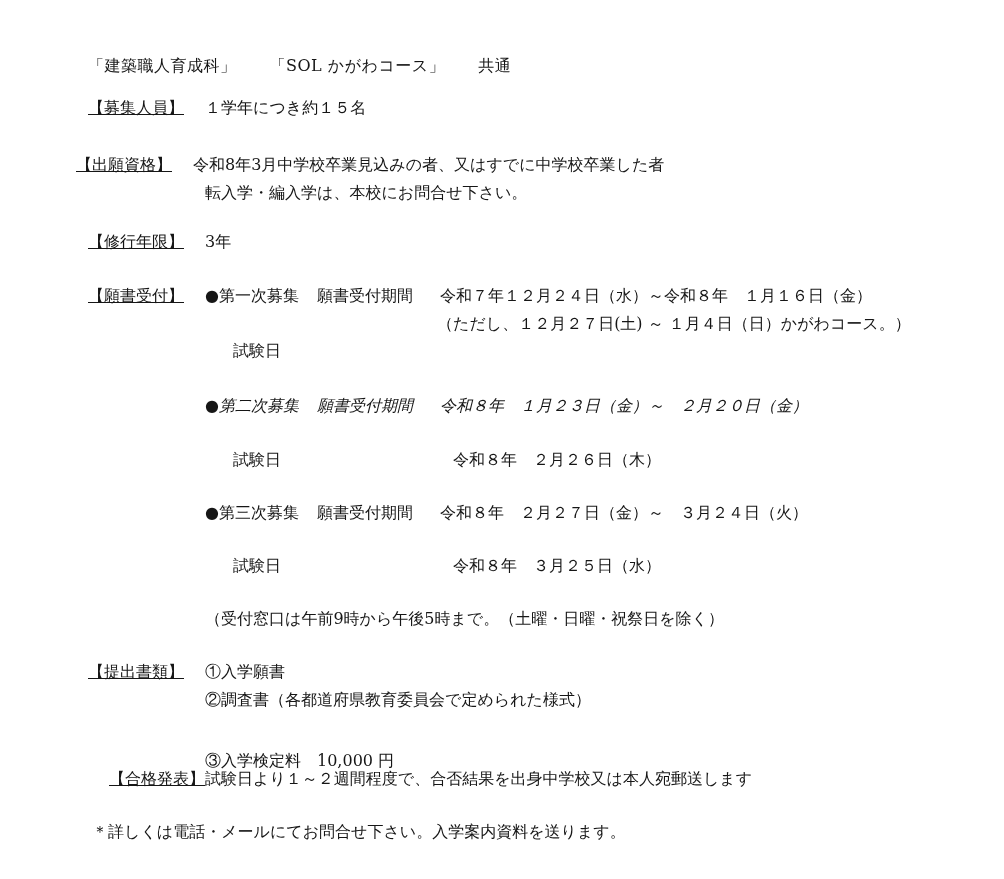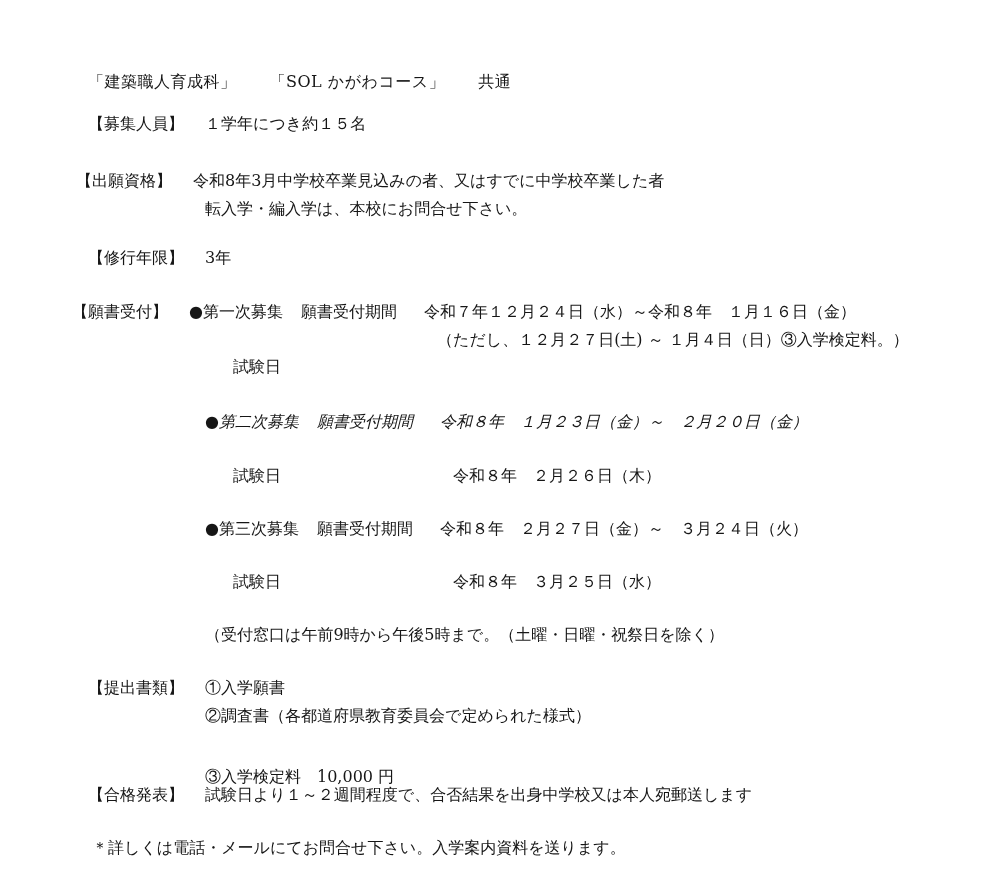--- a/index.html
+++ b/index.html
@@ -15,23 +15,22 @@
     font-family: "DejaVu Serif", "Liberation Serif", serif;
     font-size: 16px;
     line-height: 27px;
     color: #161616;
     overflow: hidden;
   }
   .line {
     position: absolute;
     display: flex;
     white-space: pre;
-    margin-top: 16px;
   }
-  .label       { width: 117px; flex: none; }
+  .label       { width: 117px; flex: none; text-decoration: underline; }
   .round-name  { width: 112px; flex: none; }
   .period-label{ width: 123px; flex: none; }
   .exam-label  { width: 220px; flex: none; }
   .title-line  { letter-spacing: 0.5px; }
 </style>
 </head>
 <body>
 
 <div class="page">
 
@@ -48,28 +47,28 @@
   </div>
   <div class="line" style="left:205px; top:179px;">
     <span>転入学・編入学は、本校にお問合せ下さい。</span>
   </div>
 
   <div class="line" style="left:88px; top:228px;justify-content:space-between;">
     <span class="label">【修行年限】</span>
     <span>3年</span>
   </div>
 
-  <div class="line" style="left:72px; top:282px;">
+  <div class="line" style="left:88px; top:282px;">
     <span class="label">【願書受付】</span>
     <span class="round-name">●第一次募集</span>
     <span class="period-label">願書受付期間</span>
     <span>令和７年１２月２４日（水）～令和８年　１月１６日（金）</span>
   </div>
   <div class="line" style="left:437px; top:310px;">
-    <span>（ただし、１２月２７日(土) ～ １月４日（日）③入学検定料。）</span>
+    <span>（ただし、１２月２７日(土) ～ １月４日（日）かがわコース。）</span>
   </div>
   <div class="line" style="left:233px; top:337px;">
     <span class="exam-label">試験日</span>
   </div>
 
   <div class="line" style="left:205px; top:392px;font-style:italic;">
     <span class="round-name">●第二次募集</span>
     <span class="period-label">願書受付期間</span>
     <span>令和８年　１月２３日（金）～　２月２０日（金）</span>
   </div>
@@ -96,21 +95,21 @@
     <span>②調査書（各都道府県教育委員会で定められた様式）</span>
   </div>
   <div class="line" style="left:88px; top:658px;">
     <span class="label">【提出書類】</span>
     <span>①入学願書</span>
   </div>
   <div class="line" style="left:205px; top:747px;">
     <span>③入学検定料　10,000 円</span>
   </div>
 
-  <div class="line" style="left:88px; top:765px;">
+  <div class="line" style="left:88px; top:765px;text-align:right;">
     <span class="label">【合格発表】</span>
     <span>試験日より１～２週間程度で、合否結果を出身中学校又は本人宛郵送します</span>
   </div>
 
   <div class="line" style="left:92px; top:818px;">
     <span>＊詳しくは電話・メールにてお問合せ下さい。入学案内資料を送ります。</span>
   </div>
 
 </div>
 

